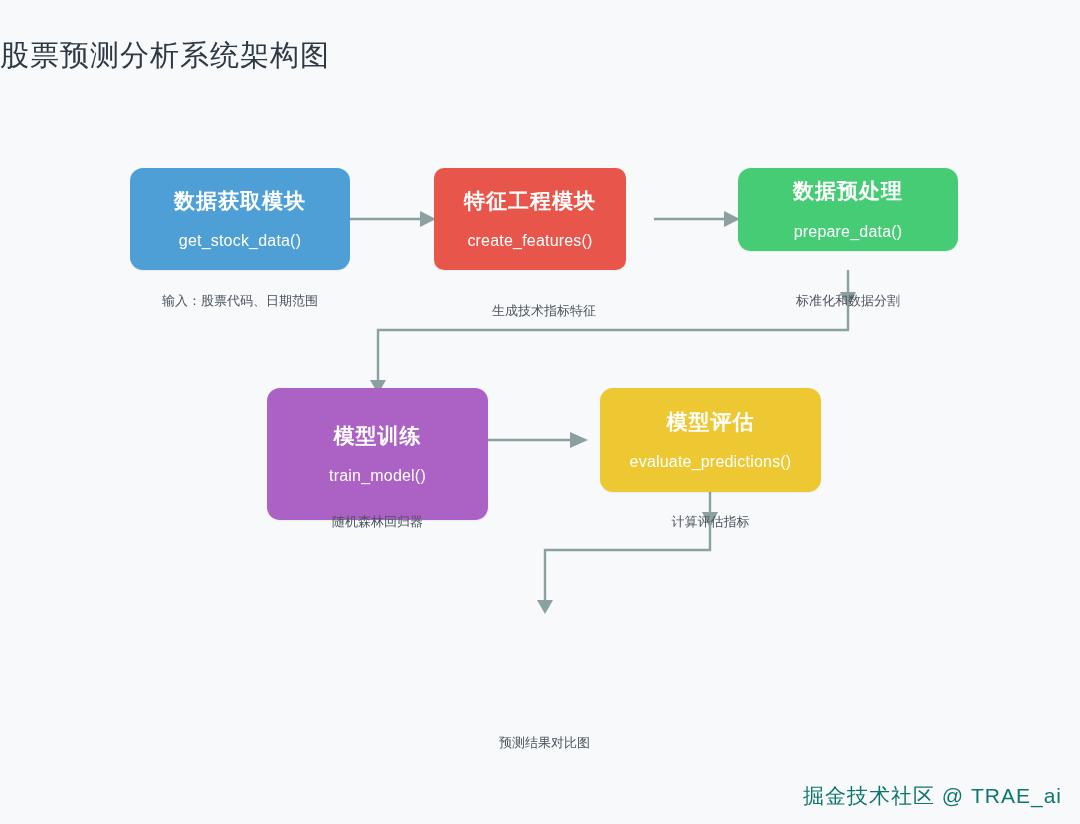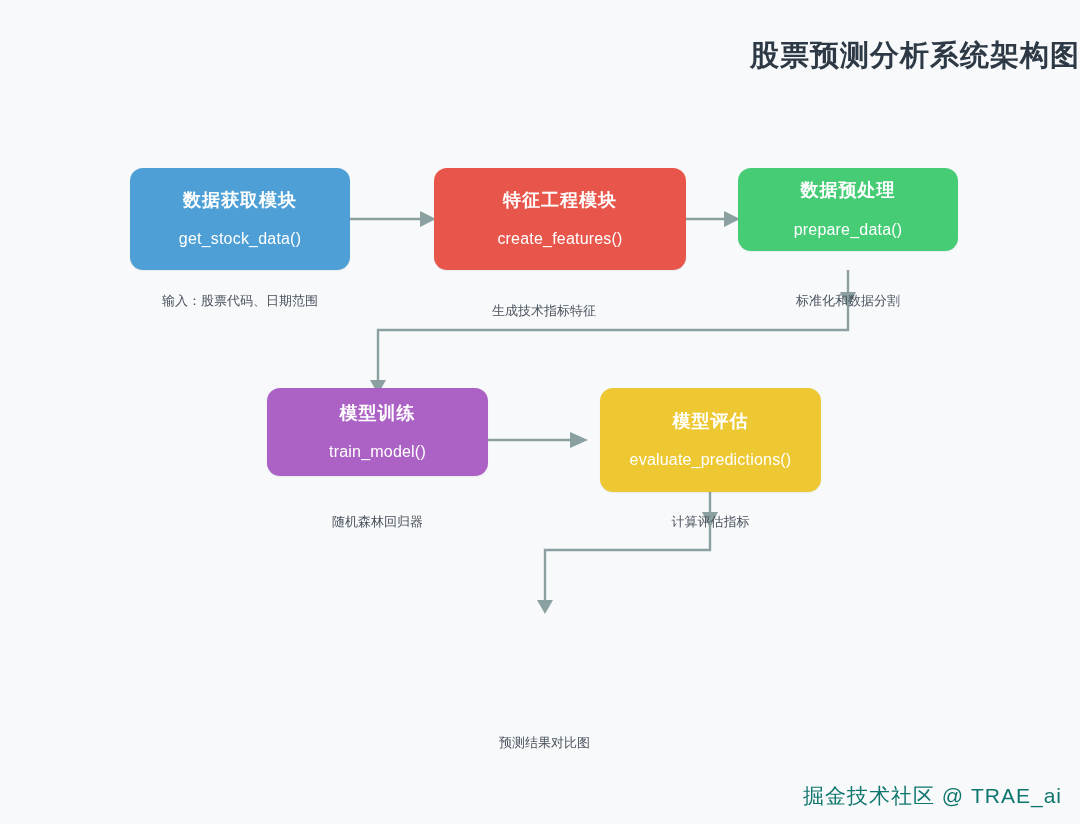--- a/index.html
+++ b/index.html
@@ -16,40 +16,40 @@
   #canvas {
     position: relative;
     width: 1080px;
     height: 824px;
   }
   #title {
     position: absolute;
     left: 0;
     top: 36px;
     width: 1080px;
-    text-align: right;
+    text-align: left;
     font-size: 29px;
-    font-weight: bold;
+    font-weight: normal;
     color: #2d3a45;
     letter-spacing: 1px;
   }
   .node {
     position: absolute;
     border-radius: 13px;
     display: flex;
     flex-direction: column;
     align-items: center;
     justify-content: center;
     box-sizing: border-box;
     color: #ffffff;
     z-index: 3;
     box-shadow: 0 1px 2px rgba(0,0,0,0.06);
   }
   .node .n-title {
-    font-size: 18px;
+    font-size: 21px;
     font-weight: bold;
     line-height: 1.2;
     letter-spacing: 1px;
   }
   .node .n-fn {
     font-size: 16px;
     margin-top: 18px;
     line-height: 1.2;
     letter-spacing: 0.2px;
   }
@@ -104,33 +104,33 @@
         <path d="M 702 512 L 718 512 L 710 528 Z"></path>
       </g>
   </svg>
 
   <div class="node" style="left: 130px; top: 168px; width: 220px; height: 102px; background: rgb(77, 159, 213);">
     <div class="n-title">数据获取模块</div>
     <div class="n-fn">get_stock_data()</div>
   </div>
   <div class="caption" style="left: 130px; top: 292px; width: 220px;">输入：股票代码、日期范围</div>
 
-  <div class="node" style="left: 434px; top: 168px; width: 252px; height: 102px; background: rgb(232, 86, 75);">
+  <div class="node" style="left: 434px; top: 168px; width: 192px; height: 102px; background: rgb(232, 86, 75); border-radius: 10px;">
     <div class="n-title">特征工程模块</div>
     <div class="n-fn">create_features()</div>
   </div>
   <div class="caption" style="left: 434px; top: 276px; width: 220px; margin-top: 26px;">生成技术指标特征</div>
 
   <div class="node" style="left: 738px; top: 168px; width: 220px; height: 83px; background: rgb(69, 204, 116);">
     <div class="n-title">数据预处理</div>
     <div class="n-fn">prepare_data()</div>
   </div>
   <div class="caption" style="left: 738px; top: 292px; width: 220px;">标准化和数据分割</div>
 
-  <div class="node" style="left: 267px; top: 388px; width: 221px; height: 88px; background: rgb(171, 98, 196);">
+  <div class="node" style="left: 267px; top: 388px; width: 221px; height: 132px; background: rgb(171, 98, 196);">
     <div class="n-title">模型训练</div>
     <div class="n-fn">train_model()</div>
   </div>
   <div class="caption" style="left: 267px; top: 513px; width: 221px;">随机森林回归器</div>
 
   <div class="node" style="left: 600px; top: 388px; width: 221px; height: 104px; background: rgb(237, 200, 50);">
     <div class="n-title">模型评估</div>
     <div class="n-fn">evaluate_predictions()</div>
   </div>
   <div class="caption" style="left: 600px; top: 513px; width: 221px;">计算评估指标</div>

